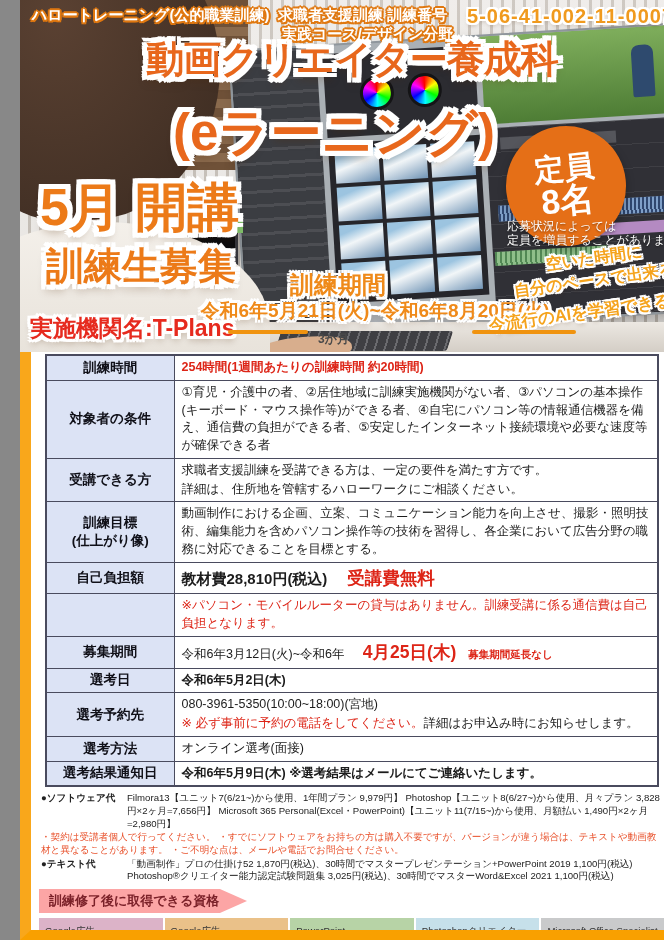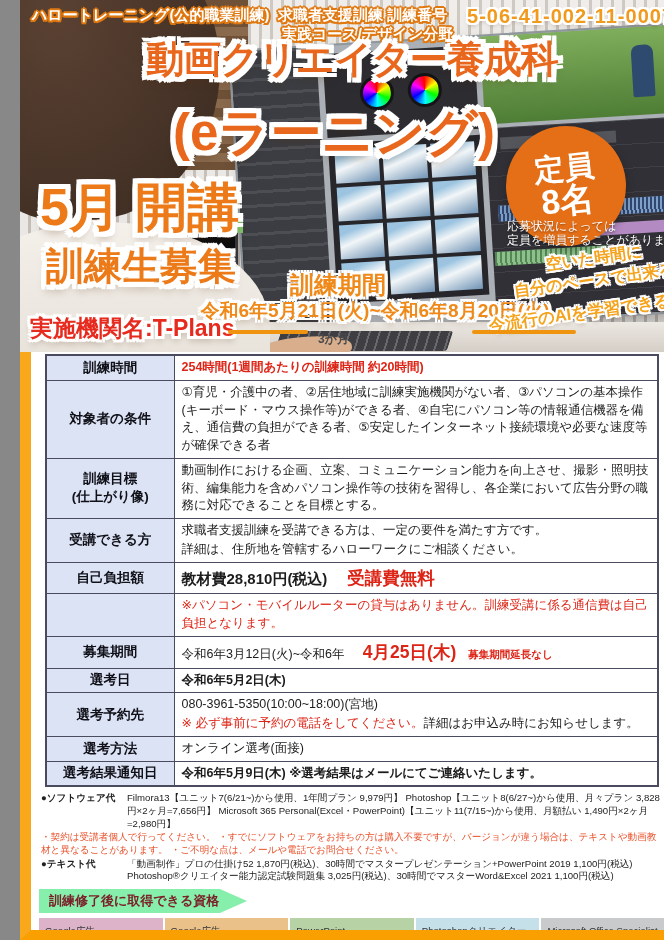--- a/index.html
+++ b/index.html
@@ -94,21 +94,21 @@
   .seg.lg{font-size:15px;}
   .seg.xl{font-size:17.5px;font-weight:700;padding-left:15px;}
   .seg.sm{font-size:10.5px;margin-left:12px;}
 
   .notes{margin:5px 4px 2px;font-size:9.6px;line-height:1.32;color:#222;}
   .note-row{display:flex;}
   .note-label{flex:0 0 86px;font-weight:700;}
   .note-text{flex:1;}
   .note-warning{color:#e8502a;margin:1px 0;}
 
-  .qual-banner{width:208px;height:24px;background:#86efac;margin:6px 0 5px 2px;
+  .qual-banner{width:208px;height:24px;background:#fca5a5;margin:6px 0 5px 2px;
     clip-path:polygon(0 0,87% 0,100% 50%,87% 100%,0 100%);
     display:flex;align-items:center;padding-left:10px;font-size:13px;font-weight:700;color:#7b2129;}
   .qual-boxes{display:flex;gap:2px;margin:0 2px;}
   .qbox{flex:1;padding:6px 6px;font-size:9.6px;line-height:1.38;color:#333;}
   .qbox div:first-child{margin-bottom:1px;}
 </style>
 </head>
 <body>
 
 <div class="page">
@@ -209,34 +209,34 @@
           <tr>
             <th>
               <div>対象者の条件</div>
             </th>
             <td>
               <div class="tline"><span class="seg ">①育児・介護中の者、②居住地域に訓練実施機関がない者、③パソコンの基本操作(キーボード・マウス操作等)ができる者、④自宅にパソコン等の情報通信機器を備え、通信費の負担ができる者、⑤安定したインターネット接続環境や必要な速度等が確保できる者</span></div>
             </td>
           </tr>
           <tr>
             <th>
+              <div>受講できる方</div>
+            </th>
+            <td>
+              <div class="tline"><span class="seg ">求職者支援訓練を受講できる方は、一定の要件を満たす方です。</span></div>
+              <div class="tline"><span class="seg ">詳細は、住所地を管轄するハローワークにご相談ください。</span></div>
+            </td>
+          </tr>
+          <tr>
+            <th>
               <div>訓練目標</div>
               <div>(仕上がり像)</div>
             </th>
             <td>
               <div class="tline"><span class="seg ">動画制作における企画、立案、コミュニケーション能力を向上させ、撮影・照明技術、編集能力を含めパソコン操作等の技術を習得し、各企業において広告分野の職務に対応できることを目標とする。</span></div>
-            </td>
-          </tr>
-          <tr>
-            <th>
-              <div>受講できる方</div>
-            </th>
-            <td>
-              <div class="tline"><span class="seg ">求職者支援訓練を受講できる方は、一定の要件を満たす方です。</span></div>
-              <div class="tline"><span class="seg ">詳細は、住所地を管轄するハローワークにご相談ください。</span></div>
             </td>
           </tr>
           <tr>
             <th>
               <div>自己負担額</div>
             </th>
             <td>
               <div class="tline"><span class="seg b lg">教材費28,810円(税込)</span><span class="seg red xl"> 受講費無料</span></div>
             </td>
           </tr>

